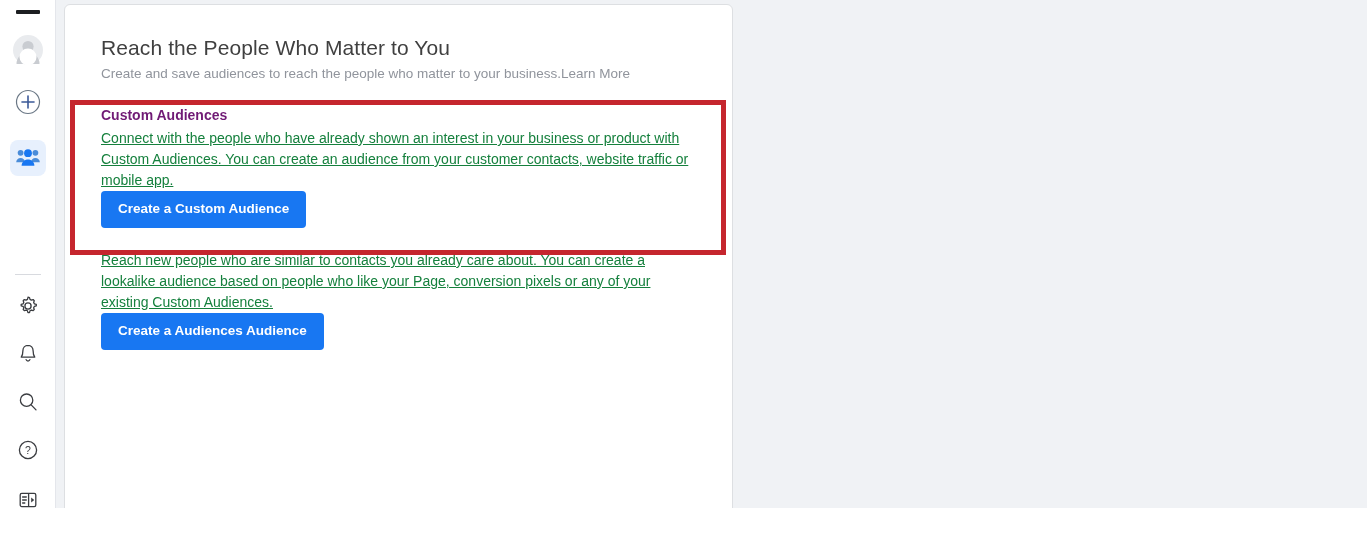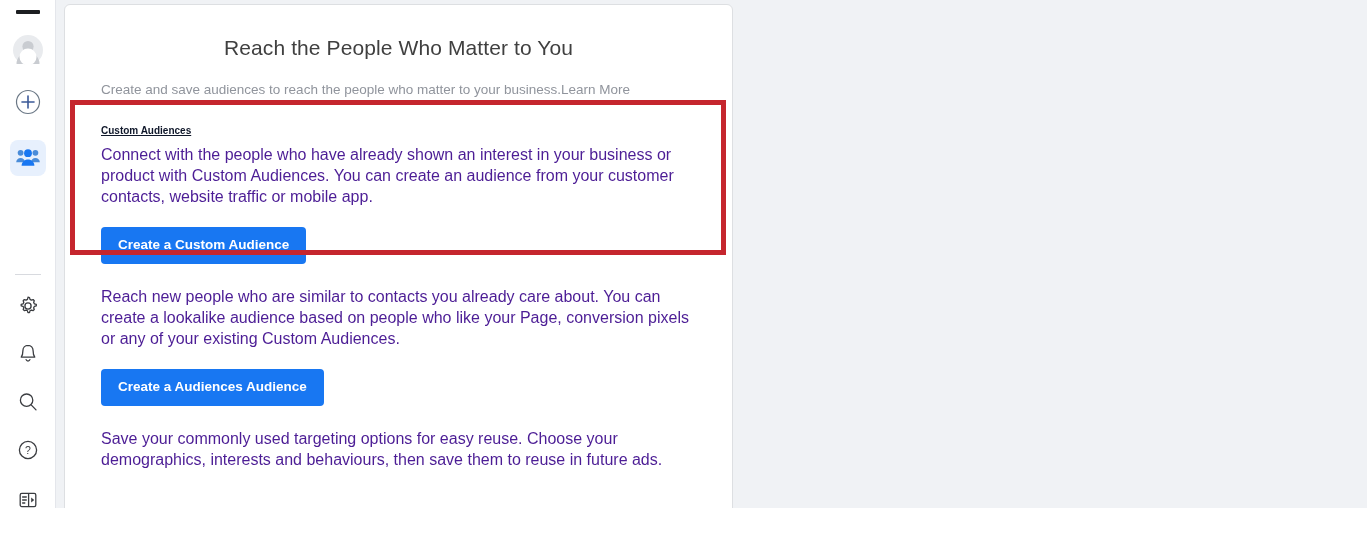--- a/index.html
+++ b/index.html
@@ -93,58 +93,57 @@
   #card-inner {
     padding: 30px 36px 0 36px;
   }
 
   .page-title {
     font-size: 21px;
     font-weight: 400;
     color: #404040;
     letter-spacing: 0.1px;
     line-height: 26px;
-    text-align: center;
   }
 
   .page-subtitle {
-    margin-top: 20px;
+    margin-top: 4px;
     font-size: 13.5px;
     color: #90949c;
     line-height: 18px;
   }
   .page-subtitle .learn-more {
     color: #90949c;
     text-decoration: none;
   }
 
   .section {
     margin-top: 22px;
   }
   .section.first { margin-top: 23px; }
 
   .section-title {
-    font-size: 10px;
+    font-size: 14px;
     font-weight: bold;
-    color: #0f172a;
+    color: #701a75;
     line-height: 18px;
-    text-decoration: underline;
   }
 
   .section-desc {
     margin-top: 4px;
-    font-size: 16px;
-    color: #4c1d95;
+    font-size: 14px;
+    color: #15803d;
     line-height: 21px;
     max-width: 600px;
+    text-decoration: underline;
   }
 
   .cta {
     display: inline-block;
-    margin-top: 20px;
+    margin-top: 0;
     background: #1877f2;
     color: #ffffff;
     font-size: 13.5px;
     font-weight: bold;
     border: none;
     border-radius: 4px;
     padding: 11px 17px 12px 17px;
     line-height: 14px;
     cursor: pointer;
     font-family: "Liberation Sans", sans-serif;
@@ -293,21 +292,20 @@
             <p class="section-desc">Connect with the people who have already shown an interest in your business or product with Custom Audiences. You can create an audience from your customer contacts, website traffic or mobile app.</p>
             <button class="cta">Create a Custom Audience</button>
           </div>
 
           <div class="section">
             <p class="section-desc">Reach new people who are similar to contacts you already care about. You can create a lookalike audience based on people who like your Page, conversion pixels or any of your existing Custom Audiences.</p>
             <button class="cta">Create a Audiences Audience</button>
           </div>
 
           <div class="section">
-            <p class="section-desc">Save your commonly used targeting options for easy reuse. Choose your demographics, interests and behaviours, then save them to reuse in future ads.</p>
 
           </div>
 
         </div>
       </section>
 
     </main>
 
     <div id="highlight"></div>
 

